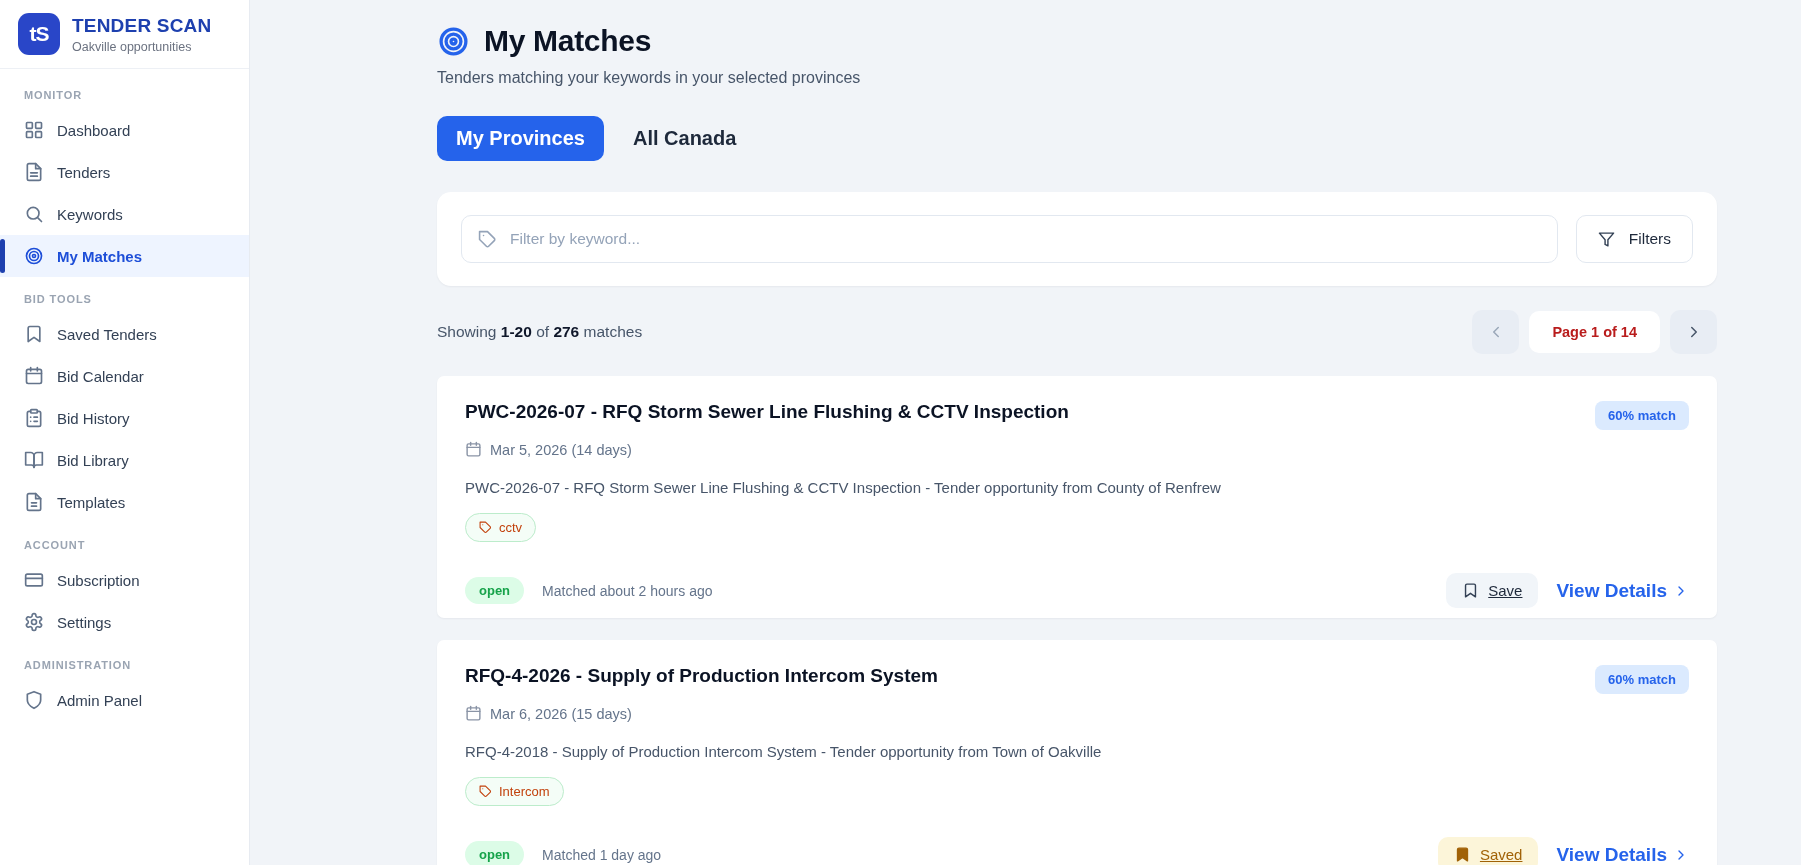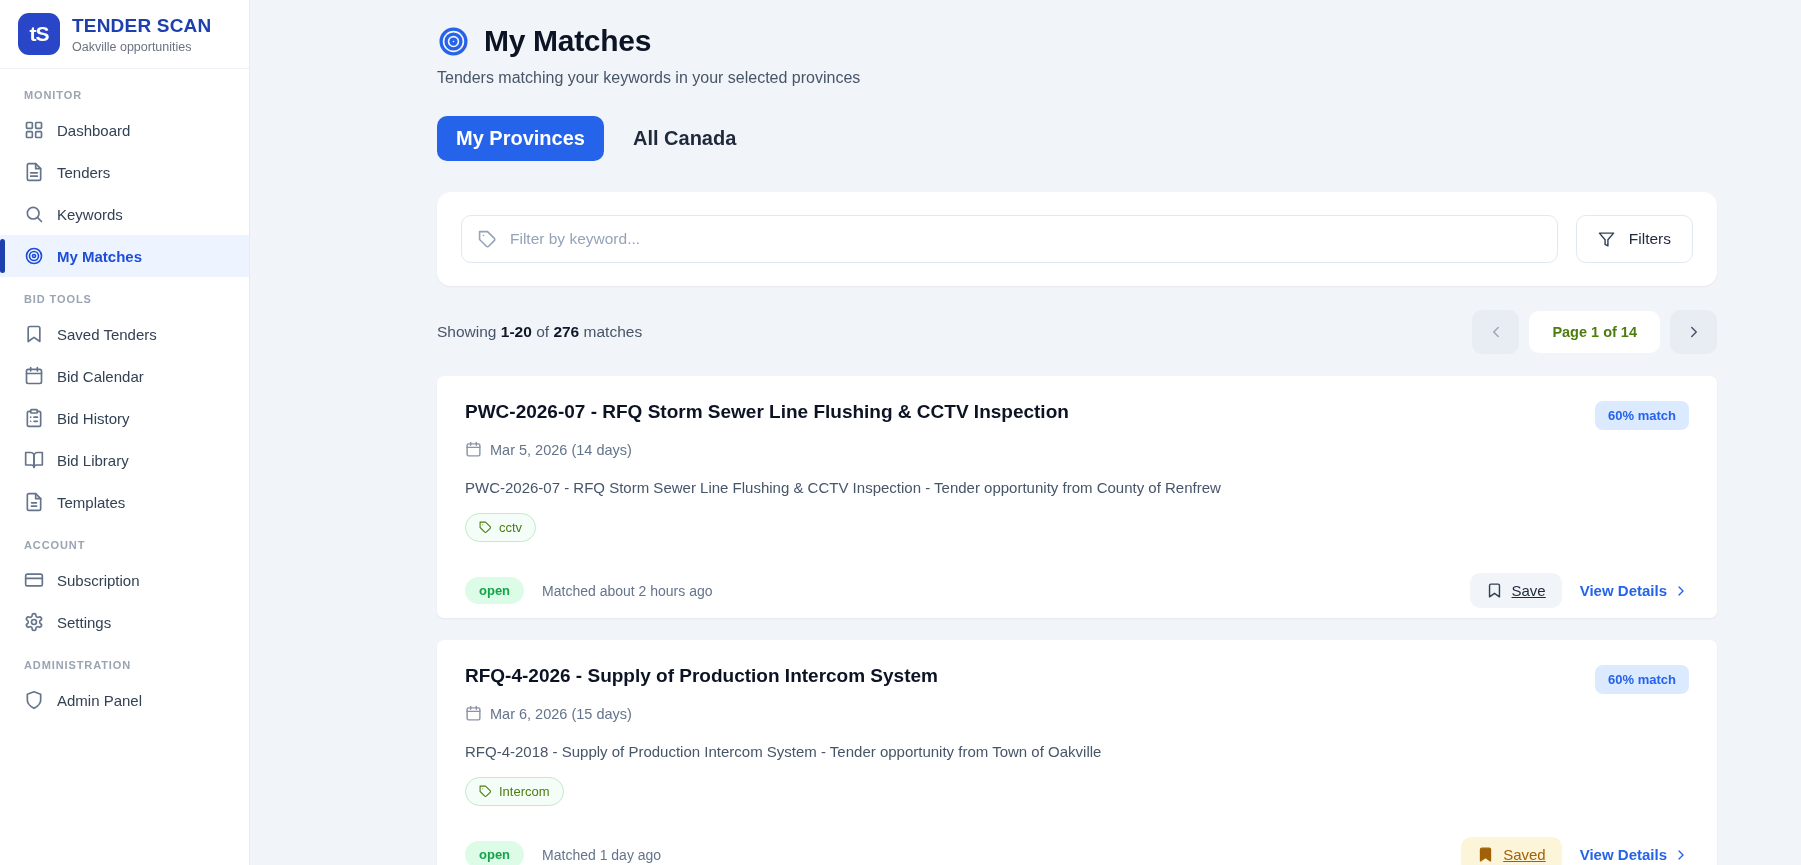--- a/index.html
+++ b/index.html
@@ -96,42 +96,42 @@
   .pg-btn {
     width: 47px; height: 44px; border-radius: 10px; border: none;
     background: #e8edf4; display: flex; align-items: center; justify-content: center;
     cursor: pointer;
   }
   .pg-btn svg { width: 18px; height: 18px; }
   .pg-btn.prev { color: #9aa7b8; }
   .pg-btn.next { color: #475569; }
   .pg-label {
     background: #fff; border-radius: 10px; padding: 13px 23px;
-    font-size: 14.5px; font-weight: 600; color: #4d7c0f;
+    font-size: 14.5px; font-weight: 600; color: #b91c1c;
   }
 
   .cards { display: flex; flex-direction: column; gap: 22px; margin-top: 22px; }
   .card {
     background: #fff; border-radius: 7px; padding: 25px 28px 10px;
     box-shadow: 0 1px 2px rgba(16,24,40,.05);
   }
   .card-top { display: flex; align-items: flex-start; gap: 18px; }
   .card-title { margin: 0; flex: 1; font-size: 19px; font-weight: 700; color: #0b1324; }
   .match-badge {
     background: #dbeafe; color: #2563eb; font-size: 13px; font-weight: 600;
     border-radius: 8px; padding: 7px 13px; white-space: nowrap; flex: none;
   }
   .card-date { display: flex; align-items: center; gap: 8px; margin-top: 11px; color: #64748b; font-size: 14.5px; }
   .card-date .d-icon { width: 17px; height: 17px; display: inline-flex; color: #8a94a6; }
   .card-date .d-icon svg { width: 100%; height: 100%; }
   .card-desc { margin: 21px 0 0; font-size: 15px; color: #475569; }
   .card-tags { display: flex; gap: 8px; margin-top: 17px; }
   .tag-pill {
     display: inline-flex; align-items: center; gap: 7px;
-    border: 1px solid #bceccb; background: #f4fdf7; color: #4d7c0f;
+    border: 1px solid #bceccb; background: #f4fdf7; color: #c2410c;
     font-size: 13px; font-weight: 500; border-radius: 999px; padding: 6px 13px;
   }
   .tag-pill .t-icon { width: 13px; height: 13px; display: inline-flex; }
   .tag-pill .t-icon svg { width: 100%; height: 100%; }
   .card-footer { display: flex; align-items: center; gap: 18px; margin-top: 31px; }
   .status-badge {
     background: #dcfce7; color: #16a34a; font-weight: 700; font-size: 13px;
     border-radius: 999px; padding: 6px 14px;
   }
   .matched-text { color: #64748b; font-size: 14px; }
@@ -142,21 +142,21 @@
     padding: 9px 16px; font-family: inherit; font-size: 15px;
     color: #1e293b; cursor: pointer; text-decoration: underline;
   }
   .save-btn .bm-icon { width: 17px; height: 17px; display: inline-flex; color: #334155; }
   .save-btn .bm-icon svg { width: 100%; height: 100%; }
   .save-btn.saved { background: #fcf5d9; color: #a16207; }
   .save-btn.saved .bm-icon { color: #a16207; }
   .save-btn.saved .bm-icon svg { fill: currentColor; }
   .view-link {
     display: flex; align-items: center; gap: 6px;
-    color: #2563eb; font-weight: 600; font-size: 15px; cursor: pointer; text-decoration: none;
+    color: #2563eb; font-weight: 600; font-size: 19px; cursor: pointer; text-decoration: none;
   }
   .view-link .v-chev { width: 16px; height: 16px; display: inline-flex; }
   .view-link .v-chev svg { width: 100%; height: 100%; }
 </style>
 </head>
 <body>
 
 <div class="app">
 
   <aside class="sidebar">

